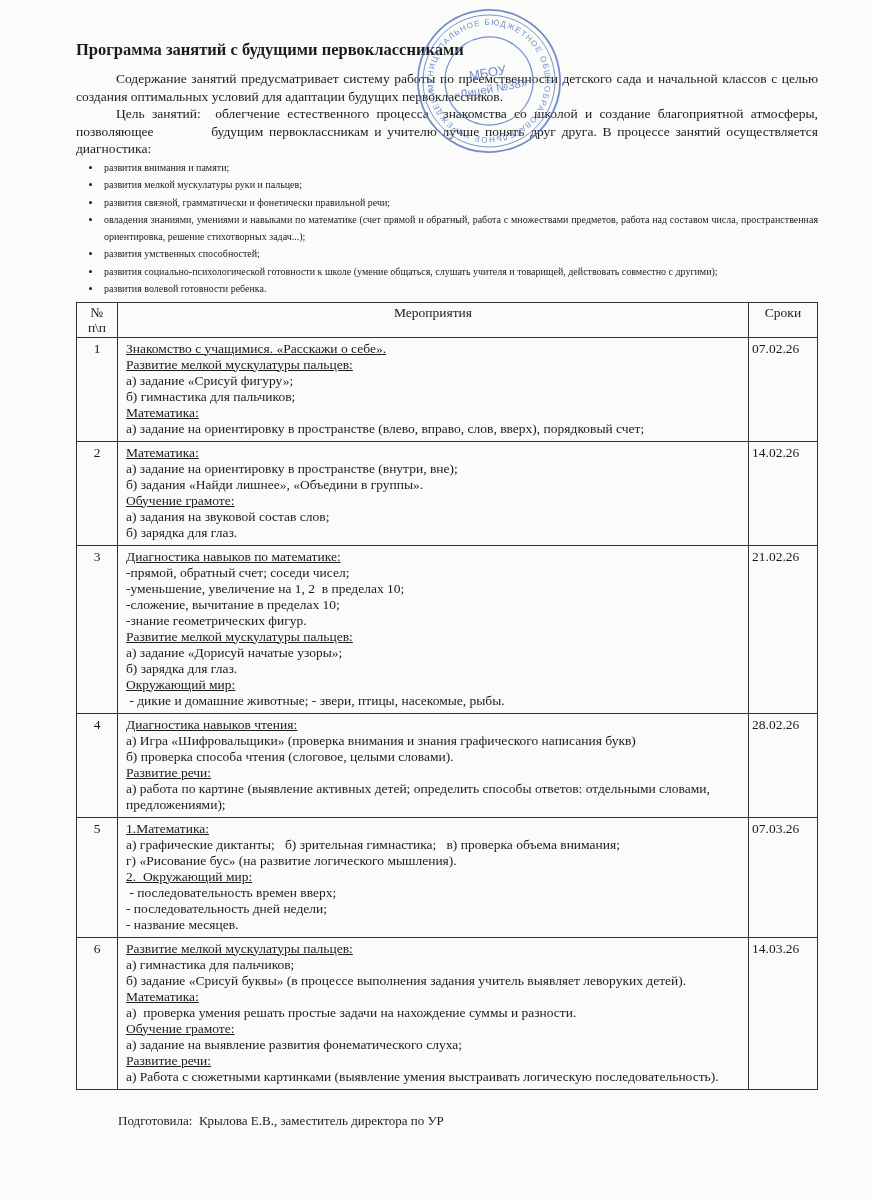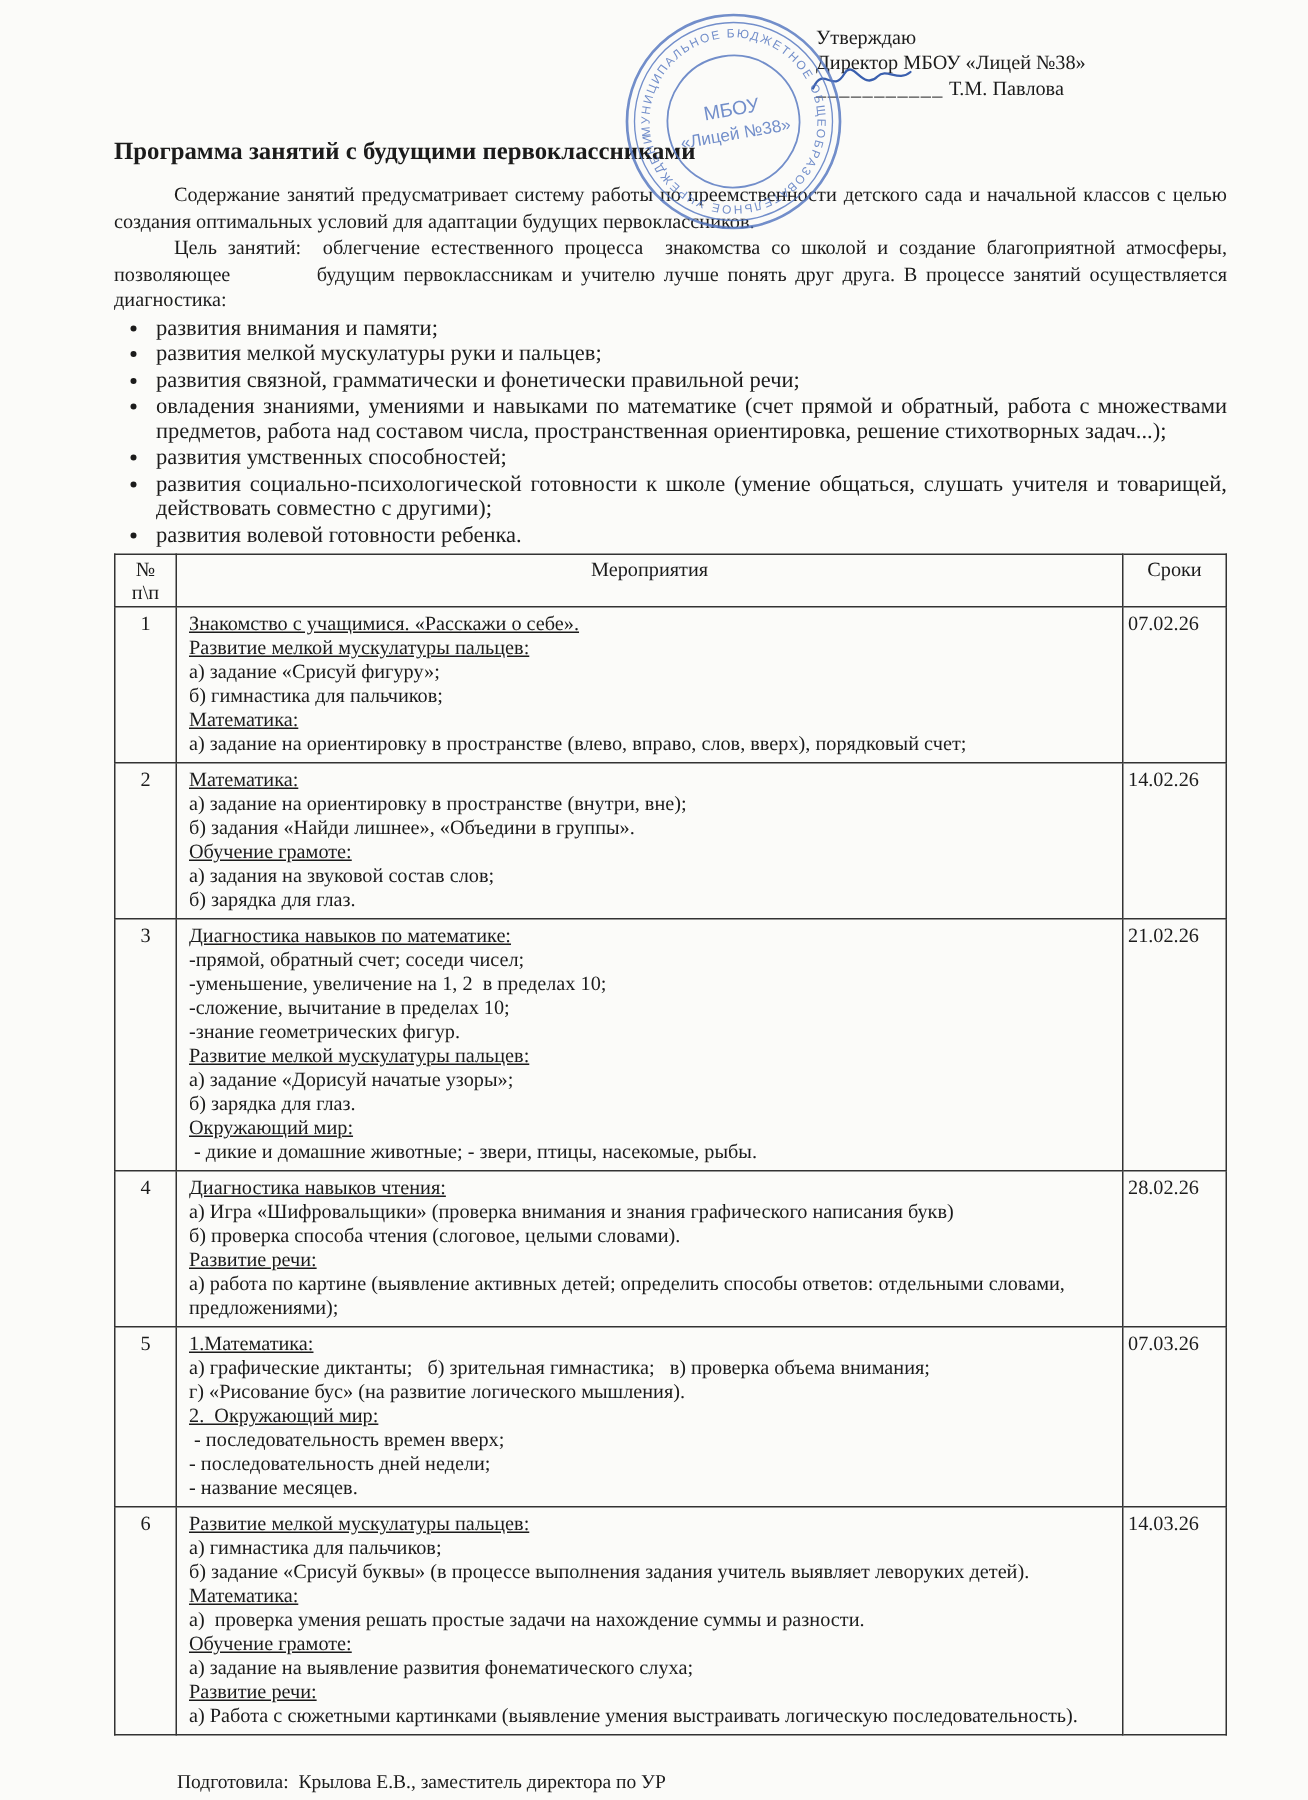--- a/index.html
+++ b/index.html
@@ -54,21 +54,21 @@
     line-height: 17.5px;
     text-align: justify;
     text-indent: 40px;
     white-space: pre-wrap;
   }
 
   
   .bullets {
     margin: 2px 0 4px;
     padding-left: 26px;
-    font-size: 15px;
+    font-size: 10px;
     line-height: 16.5px;
     font-family: Liberation Serif, serif;
   }
   .bullets li { padding-left: 2px; margin: 0 0 1px; text-align: justify; }
 
   
   table.schedule {
     width: 100%;
     border-collapse: collapse;
     font-size: 13.5px;
@@ -116,30 +116,20 @@
         <circle cx="77" cy="77" r="44" stroke-width="1.2"></circle>
       </g>
       <text font-size="8" fill="#5577c0" letter-spacing="1.2" font-family="Liberation Sans, sans-serif">
         <textPath href="#stamp-ring">МУНИЦИПАЛЬНОЕ БЮДЖЕТНОЕ ОБЩЕОБРАЗОВАТЕЛЬНОЕ УЧРЕЖДЕНИЕ «ЛИЦЕЙ №38» • </textPath>
       </text>
       <text x="77" y="73" text-anchor="middle" font-size="13" fill="#5577c0" font-family="Liberation Sans, sans-serif">МБОУ</text>
       <text x="77" y="89" text-anchor="middle" font-size="11.5" fill="#5577c0" font-family="Liberation Sans, sans-serif">«Лицей №38»</text>
     </svg>
   </div>
 
-  <div class="approval">
-    <div>Утверждаю</div>
-    <div>Директор МБОУ «Лицей №38»</div>
-    <div class="sig-row">
-      <svg class="sig-svg" width="72" height="26" viewBox="0 0 72 26">
-        <path d="M4,19 C11,3 17,23 25,9 C31,-1 37,21 47,11 C53,5 61,15 69,8" stroke="#3a5fae" stroke-width="1.5" fill="none" stroke-linecap="round"></path>
-      </svg><span class="sig-underscores">___________</span>
-      <span>Т.М. Павлова</span>
-    </div>
-  </div>
 
   <div class="title">Программа занятий с будущими первоклассниками</div>
 
   <p class="para">Содержание занятий предусматривает систему работы по преемственности детского сада и начальной классов с целью создания оптимальных условий для адаптации будущих первоклассников.</p>
   <p class="para">Цель занятий:  облегчение естественного процесса  знакомства со школой и создание благоприятной атмосферы, позволяющее          будущим первоклассникам и учителю лучше понять друг друга. В процессе занятий осуществляется диагностика:</p>
 
   <ul class="bullets">
       <li>развития внимания и памяти;</li>
       <li>развития мелкой мускулатуры руки и пальцев;</li>
       <li>развития связной, грамматически и фонетически правильной речи;</li>

